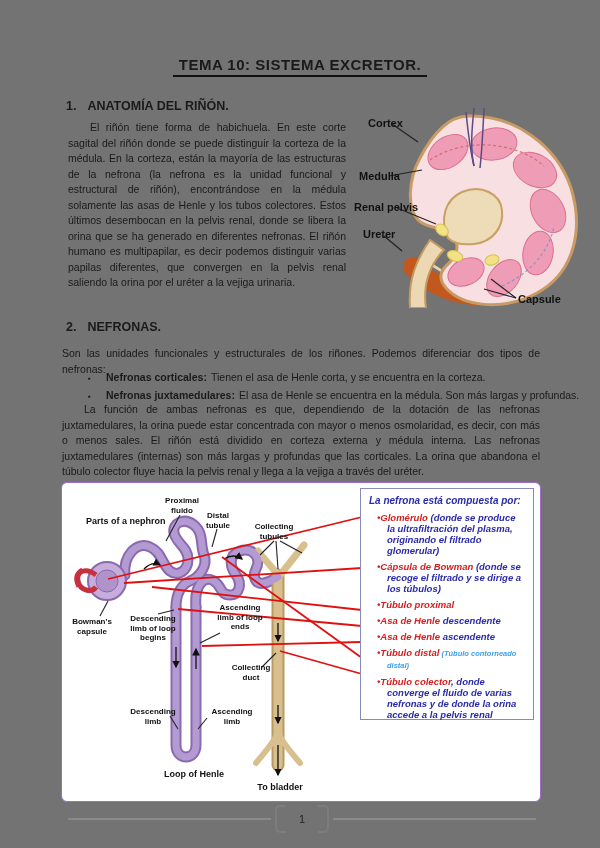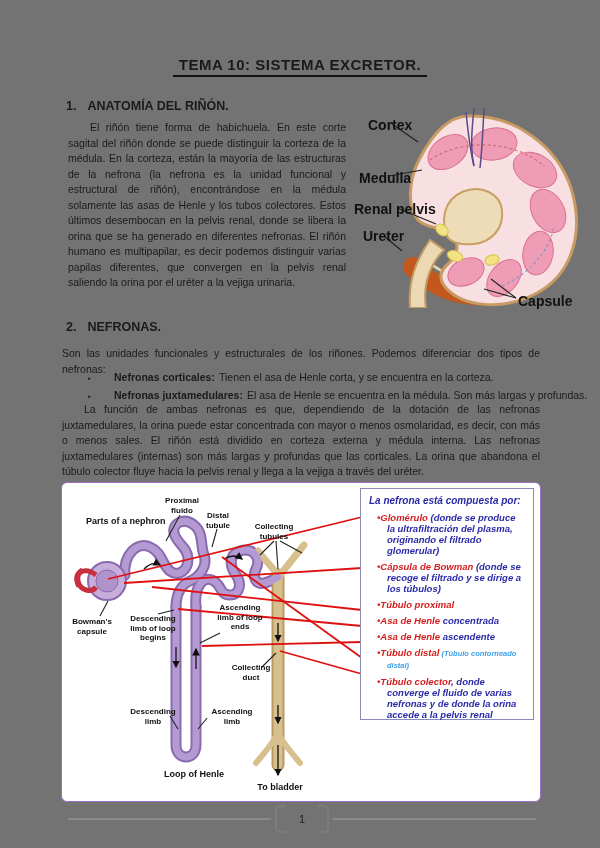--- a/index.html
+++ b/index.html
@@ -16,25 +16,25 @@
   
   .para{font-size:10.5px;line-height:15.5px;text-align:justify;}
   .indent{text-indent:22px;}
   #para1{position:absolute;left:68px;top:120px;width:278px;}
   #sec2-intro{position:absolute;left:62px;top:346px;width:478px;}
   #para2{position:absolute;left:62px;top:402px;width:478px;}
   
   .bullets{position:absolute;left:88px;top:369px;font-size:10.5px;line-height:16px;}
   .bullet-item{display:flex;}
   .bullet-mark{width:18px;font-size:8px;padding-top:2px;}
-  .bullet-term{font-weight:bold;margin-right:4px;white-space:nowrap;margin-left:8px;}
+  .bullet-term{font-weight:bold;margin-right:4px;white-space:nowrap;}
   
   #kidney-fig{position:absolute;left:352px;top:108px;width:245px;height:200px;}
   #kidney-fig svg{position:absolute;left:0;top:0;}
-  .klabel{position:absolute;font-size:14px;font-weight:bold;color:#111;white-space:nowrap;}
+  .klabel{position:absolute;font-size:11px;font-weight:bold;color:#111;white-space:nowrap;}
   
   #nephron-fig{position:absolute;left:61px;top:482px;width:478px;height:318px;
         border:1.5px solid #a06cc8;border-radius:6px;background:#fff;}
   #nephron-fig svg{position:absolute;left:0;top:0;}
   .nlabel{position:absolute;font-size:8px;font-weight:bold;color:#111;
         white-space:pre-line;text-align:center;line-height:9.5px;}
   .nlabel.big{font-size:9px;}
   
   .info-box{position:absolute;left:298px;top:5px;width:174px;height:232px;
         border:1px solid #8a8ab8;background:#fff;padding:6px 8px;box-sizing:border-box;
@@ -241,21 +241,21 @@
     <div class="nlabel" style="left:142px;top:224px;width:56px;">Ascending
 limb</div>
     <div class="nlabel big" style="left:92px;top:287px;width:80px;">Loop of Henle</div>
     <div class="nlabel big" style="left:188px;top:300px;width:60px;">To bladder</div>
 
     <div class="info-box">
       <div class="ib-header">La nefrona está compuesta por:</div>
       <div class="ib-item"><span class="ib-bullet">•</span><span class="ib-term">Glomérulo</span><span class="ib-desc"> (donde se produce la ultrafiltración del plasma, originando el filtrado glomerular)</span></div>
       <div class="ib-item"><span class="ib-bullet">•</span><span class="ib-term">Cápsula de Bowman</span><span class="ib-desc"> (donde se recoge el filtrado y se dirige a los túbulos)</span></div>
       <div class="ib-item"><span class="ib-bullet">•</span><span class="ib-term">Túbulo proximal</span><span class="ib-desc"></span></div>
-      <div class="ib-item"><span class="ib-bullet">•</span><span class="ib-term">Asa de Henle</span><span class="ib-desc"> concentrada</span></div>
+      <div class="ib-item"><span class="ib-bullet">•</span><span class="ib-term">Asa de Henle</span><span class="ib-desc"> descendente</span></div>
       <div class="ib-item"><span class="ib-bullet">•</span><span class="ib-term">Asa de Henle</span><span class="ib-desc"> ascendente</span></div>
       <div class="ib-item"><span class="ib-bullet">•</span><span class="ib-term">Túbulo distal</span><span class="ib-desc"></span><span class="ib-note">(Túbulo contorneado distal)</span></div>
       <div class="ib-item"><span class="ib-bullet">•</span><span class="ib-term">Túbulo colector</span><span class="ib-desc">, donde converge el fluido de varias nefronas y de donde la orina accede a la pelvis renal</span></div>
     </div>
   </div>
 
   <div class="footer">
     <div class="fline"></div>
     <div class="bracket l"></div>
     <div class="pageno">1</div>

